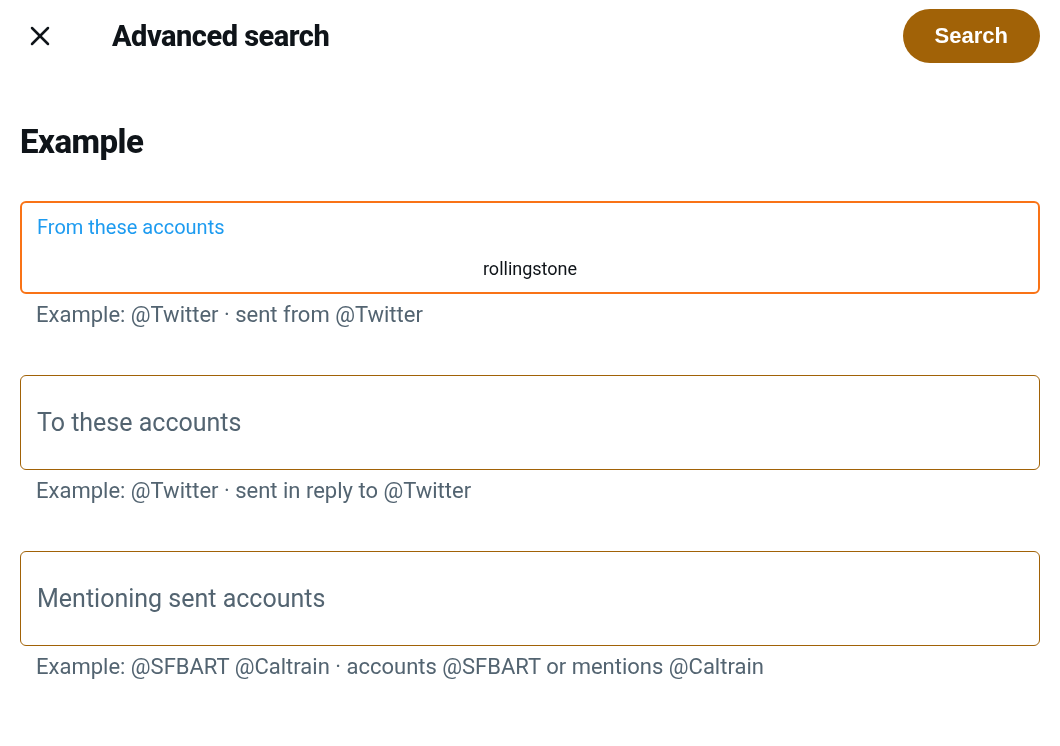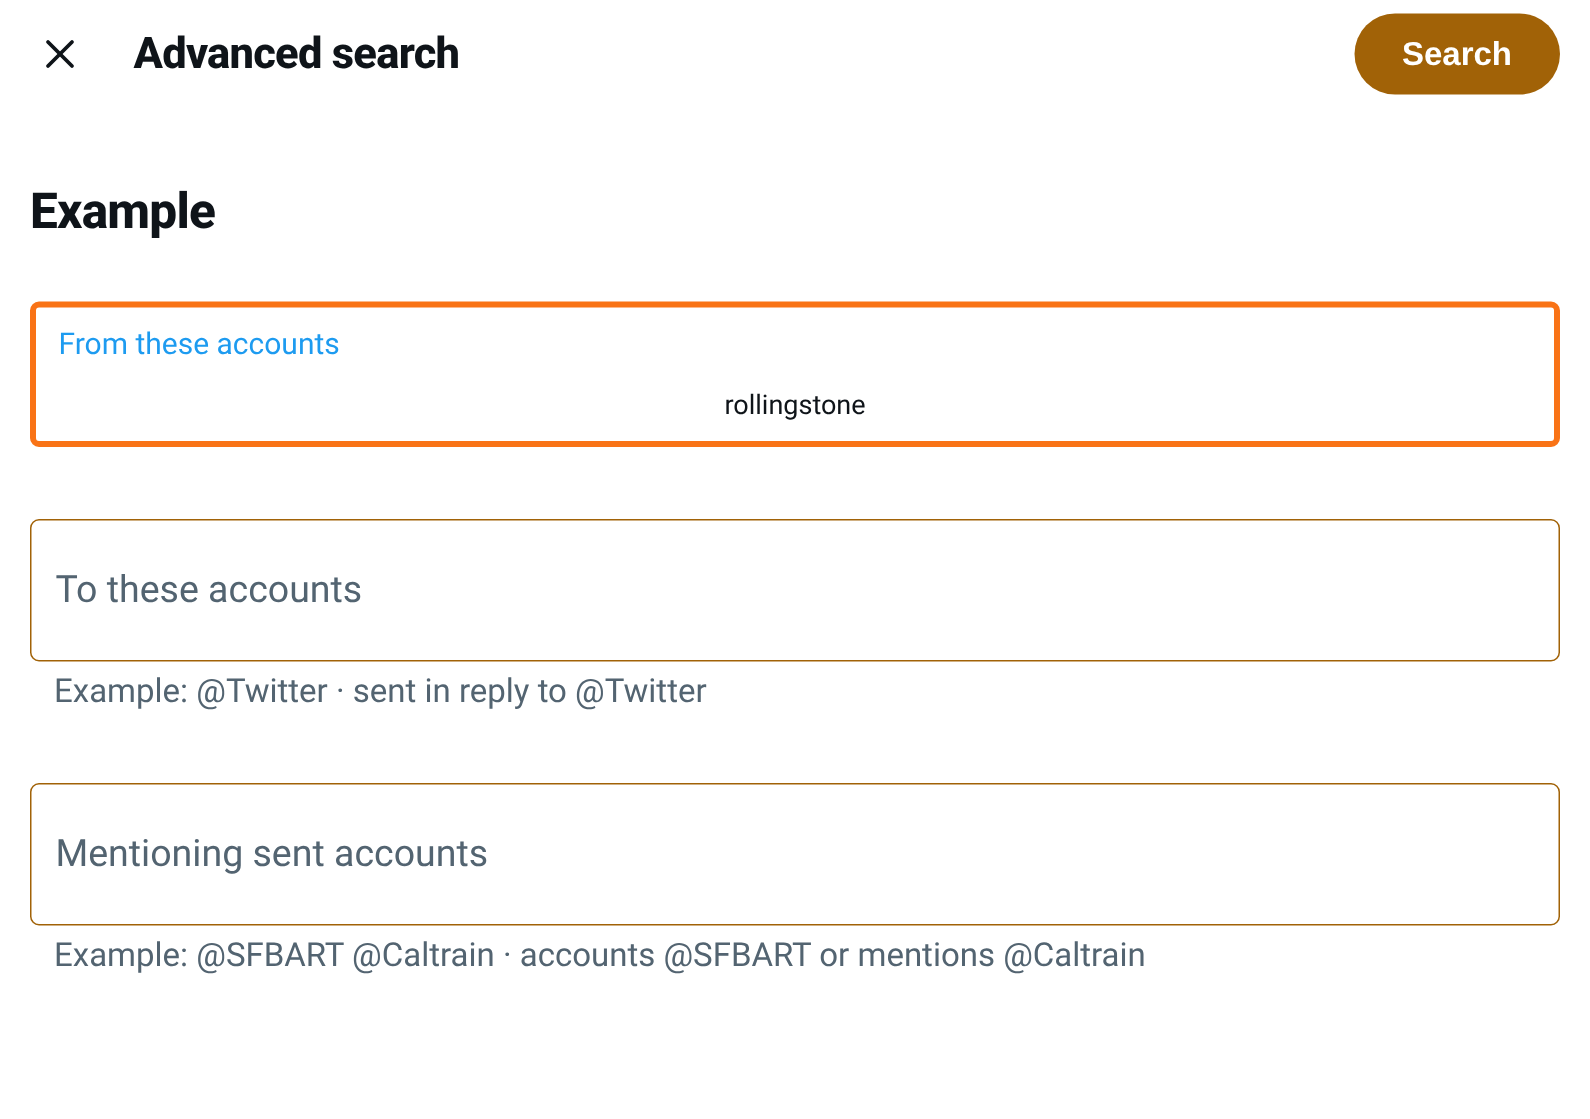--- a/index.html
+++ b/index.html
@@ -13,21 +13,21 @@
       background: #fff;
       width: 1060px;
       height: 746px;
       overflow: hidden;
     }
     
     .header {
       display: flex;
       align-items: center;
       padding: 16px 20px;
-      gap: 29px;
+      gap: 52px;
       position: relative;
     }
     
     .close-btn {
       background: none;
       border: none;
       cursor: pointer;
       padding: 8px;
       display: flex;
       align-items: center;
@@ -77,21 +77,21 @@
     }
     
     .field-container {
       border: 1px solid #cfd9de;
       border-radius: 6px;
       padding: 12px 16px 14px 16px;
       position: relative;
     }
     
     .field-container.focused {
-      border: 4px solid #f97316;
+      border: 2px solid #f97316;
       padding: 11px 15px 13px 15px;
     }
     
     .field-label {
       font-size: 20px;
       color: #536471;
       display: block;
       line-height: 1.3;
     }
     
@@ -141,20 +141,21 @@
 </div>
 
 <div class="content">
   <h2 class="section-title">Example</h2>
 
   <div class="field-group">
     <div class="field-container focused">
       <label class="field-label">From these accounts</label>
       <input type="text" class="field-input" value="rollingstone" style="">
     </div>
+    <div class="field-example">Example: @Twitter · sent from @Twitter</div>
   </div>
 
   <div class="field-group">
     <div class="field-placeholder-only">
       <span>To these accounts</span>
     </div>
     <div class="field-example">Example: @Twitter · sent in reply to @Twitter</div>
   </div>
 
   <div class="field-group">

